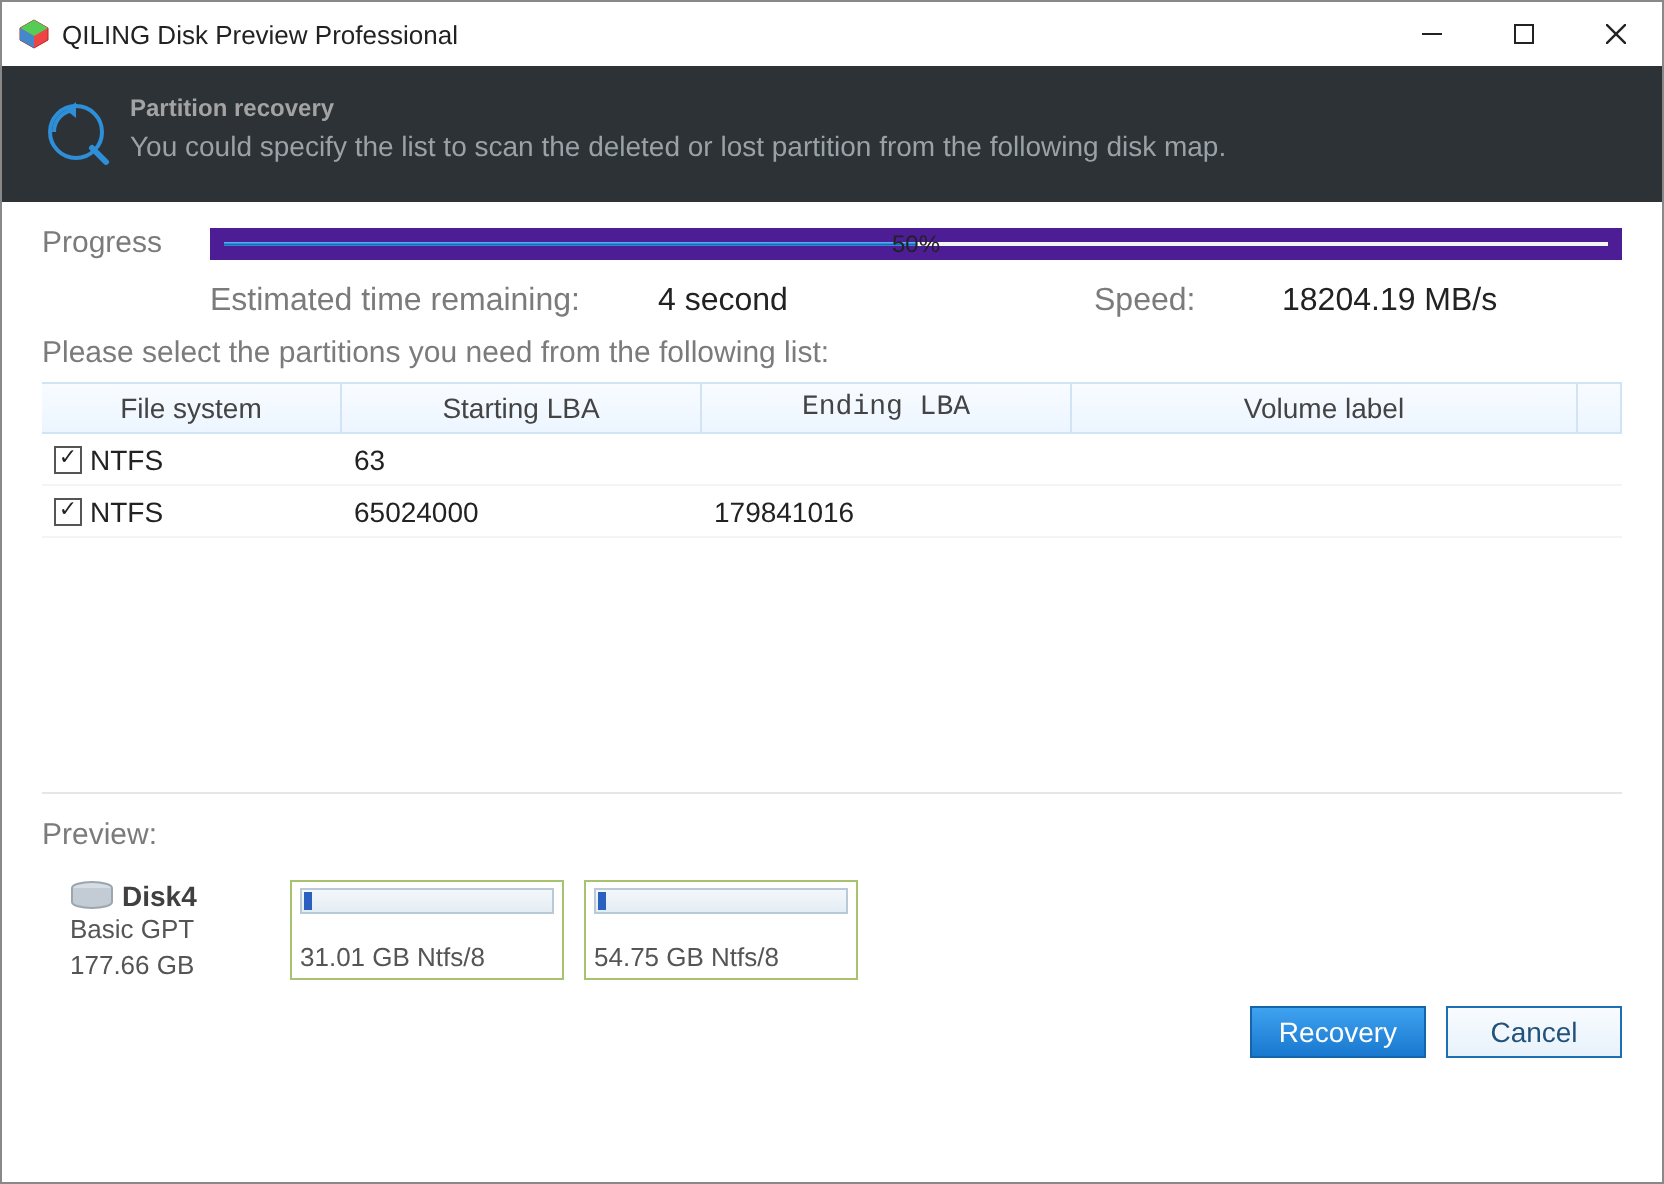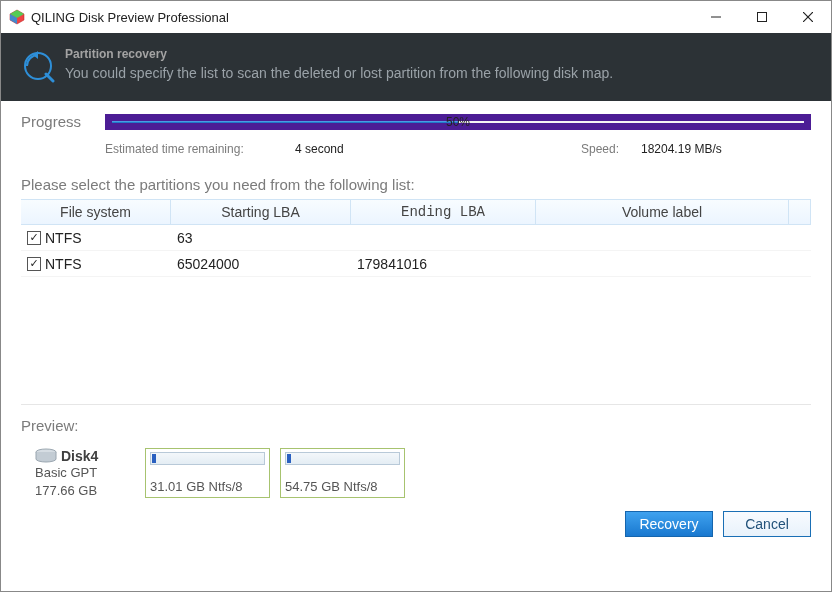--- a/index.html
+++ b/index.html
@@ -17,21 +17,21 @@
 .header-band .band-sub { color: #9aa2a8; font-size: 14px; margin-top: 4px; }
 
 .main { padding: 12px 20px 0 20px; }
 
 .progress-row { display: flex; align-items: center; gap: 14px; margin-bottom: 12px; }
 .progress-label { color: #7b7b7b; font-size: 15px; width: 70px; }
 .progress-bar { flex: 1; height: 16px; border: 7px solid #4c1d95; position: relative; background: #f4f4f4; }
 .progress-fill { height: 100%; background: linear-gradient(to bottom, #6fb9ef 0%, #2a87d8 45%, #0d64b6 55%, #3a95e0 100%); position: absolute; left: 0; top: 0; }
 .progress-text { position: absolute; left: 50%; top: 50%; transform: translate(-50%, -50%); font-size: 12px; color: #222; }
 
-.stats-row { display: flex; align-items: center; padding-left: 84px; margin-bottom: 20px; color: #555; font-size: 12px; }
+.stats-row { display: flex; align-items: center; padding-left: 84px; margin-bottom: 8px; color: #555; font-size: 16px; gap: 34px; }
 .stats-row .stat-label { color: #7b7b7b; }
 .stats-row .stat-value { color: #222; }
 .stats-row .eta-label { width: 190px; }
 .stats-row .eta-value { width: 135px; }
 .stats-row .spacer { flex: 1; }
 .stats-row .speed-label { width: 60px; }
 .stats-row .speed-value { width: 170px; }
 
 .instruction { color: #7b7b7b; font-size: 15px; margin-bottom: 6px; }
 
@@ -55,21 +55,21 @@
 .chk { width: 14px; height: 14px; border: 1px solid #555; display: inline-flex; align-items: center; justify-content: center; font-size: 11px; color: #222; line-height: 1; }
 
 .preview-label { color: #7b7b7b; font-size: 15px; margin-top: 12px; margin-bottom: 14px; }
 
 .preview { display: flex; gap: 10px; padding-left: 14px; }
 .disk-box { width: 100px; }
 .disk-box .disk-title { color: #404040; font-weight: 600; font-size: 14px; display: flex; align-items: flex-start; gap: 4px; }
 .disk-box .disk-sub { color: #555; font-size: 13px; line-height: 1.35; }
 .disk-icon { width: 22px; height: 16px; }
 
-.part-box { width: 125px; height: 50px; border: 1px solid #a7c36f; padding: 3px 4px; display: flex; flex-direction: column; justify-content: space-between; }
+.part-box { width: 137px; height: 50px; border: 1px solid #a7c36f; padding: 3px 4px; display: flex; flex-direction: column; justify-content: space-between; }
 .part-bar { height: 13px; border: 1px solid #b8c9d8; background: linear-gradient(#f3f7fa, #e4edf4); position: relative; }
 .part-bar .fill { position: absolute; left: 1px; top: 1px; bottom: 1px; background: #2a60c0; }
 .part-text { color: #555; font-size: 13px; }
 
 .footer { padding: 12px 20px; display: flex; justify-content: flex-end; gap: 10px; }
 .btn { min-width: 88px; height: 26px; border: 1px solid #1a6fb5; background: linear-gradient(#f8fbff, #e8f2fb); color: #22527a; font-size: 14px; display: inline-flex; align-items: center; justify-content: center; cursor: pointer; }
 .btn.primary { background: linear-gradient(#3fa2ef, #1978cf); color: #fff; border-color: #1565ad; }
 </style>
 </head>
 <body>

